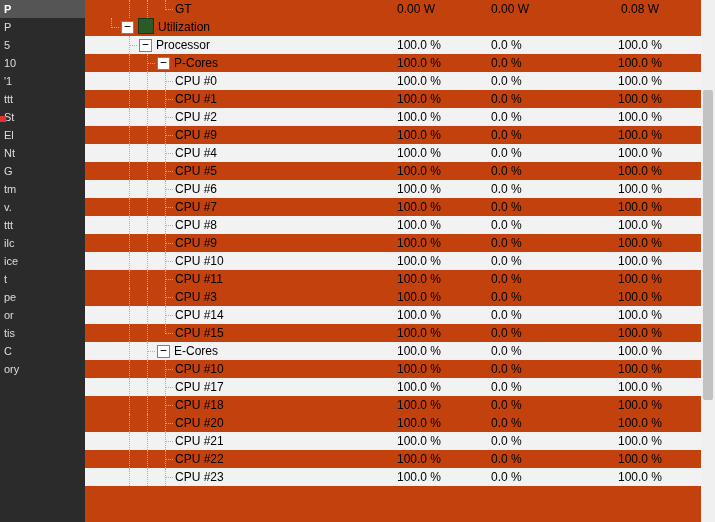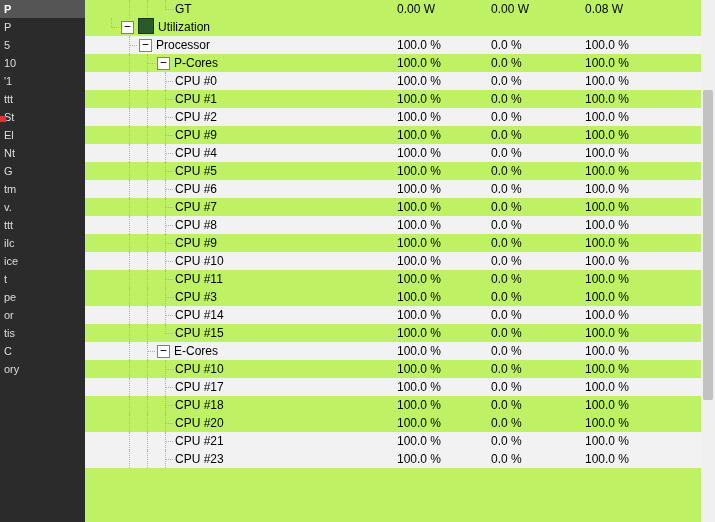--- a/index.html
+++ b/index.html
@@ -4,31 +4,31 @@
 <style>
   html,body{margin:0;padding:0;height:100%;font-family:"Segoe UI",Tahoma,Arial,sans-serif;font-size:12px;color:#000;background:#fff;overflow:hidden}
   .viewport{position:relative;width:715px;height:522px;overflow:hidden;background:#fff}
   
   .left-strip{position:absolute;left:0;top:0;width:85px;height:522px;background:#2b2b2b;color:#ddd;font-size:11px;line-height:18px;overflow:hidden}
   .left-strip .hdr{background:#555;color:#fff;font-weight:bold;padding:0 4px}
   .left-strip .row{padding:0 4px;white-space:nowrap}
   
   .red-dot{position:absolute;left:0;top:116px;width:6px;height:6px;background:#d33}
   
-  .main{position:absolute;left:85px;top:0;right:0;bottom:0;background:#bef264;overflow:hidden}
+  .main{position:absolute;left:85px;top:0;right:0;bottom:0;background:#c2410c;overflow:hidden}
   .scroll-area{position:absolute;left:0;top:0;right:14px;bottom:0;overflow:hidden}
   .scrollbar-track{position:absolute;right:0;top:0;width:14px;height:100%;background:#f0f0f0}
   .scrollbar-thumb{position:absolute;right:2px;top:90px;width:10px;height:310px;background:#c2c2c2;border-radius:2px}
   table.tree{border-collapse:collapse;width:100%}
   table.tree td{height:18px;line-height:18px;vertical-align:middle;white-space:nowrap}
   tr.alt td{background:#f2f2f2}
   td.c0{padding:0 3px 0 0}
   td.c1{width:88px;padding:0 6px 0 0;text-align:left}
   td.c2{width:88px;padding:0 6px 0 0;text-align:left}
-  td.c3{width:110px;padding:0 6px 0 0;text-align:left}
+  td.c3{width:110px;padding:0 6px 0 0;text-align:center}
   
   .guides{display:inline-block;vertical-align:top;height:18px}
   .g{display:inline-block;width:18px;height:18px;position:relative}
   .g.vline::before{content:"";position:absolute;left:8px;top:0;width:0;height:18px;border-left:1px dotted #b0b0b0}
   .g.tee::before{content:"";position:absolute;left:8px;top:0;width:0;height:18px;border-left:1px dotted #b0b0b0}
   .g.tee::after{content:"";position:absolute;left:8px;top:9px;width:8px;height:0;border-top:1px dotted #b0b0b0}
   .g.end::before{content:"";position:absolute;left:8px;top:0;width:0;height:10px;border-left:1px dotted #b0b0b0}
   .g.end::after{content:"";position:absolute;left:8px;top:9px;width:8px;height:0;border-top:1px dotted #b0b0b0}
   .toggle{display:inline-block;width:11px;height:11px;border:1px solid #808080;background:#fff;line-height:9px;text-align:center;font-size:11px;font-family:monospace;margin-right:4px;position:relative;top:-1px;cursor:pointer;user-select:none}
   .toggle::before{content:"−"}
@@ -223,20 +223,26 @@
               <td class="c1">100.0 %</td>
               <td class="c2">0.0 %</td>
               <td class="c3">100.0 %</td>
             </tr>
             <tr class="alt">
               <td class="c0"><span class="guides"><span class="g"></span><span class="g"></span><span class="g vline"></span><span class="g vline"></span><span class="g tee"></span></span><span class="label">CPU #21</span></td>
               <td class="c1">100.0 %</td>
               <td class="c2">0.0 %</td>
               <td class="c3">100.0 %</td>
             </tr>
+            <tr>
+              <td class="c0"><span class="guides"><span class="g"></span><span class="g"></span><span class="g vline"></span><span class="g vline"></span><span class="g tee"></span></span><span class="label">CPU #22</span></td>
+              <td class="c1">100.0 %</td>
+              <td class="c2">0.0 %</td>
+              <td class="c3">100.0 %</td>
+            </tr>
             <tr class="alt">
               <td class="c0"><span class="guides"><span class="g"></span><span class="g"></span><span class="g vline"></span><span class="g vline"></span><span class="g tee"></span></span><span class="label">CPU #23</span></td>
               <td class="c1">100.0 %</td>
               <td class="c2">0.0 %</td>
               <td class="c3">100.0 %</td>
             </tr>
           </tbody>
       </table>
     </div>
     <div class="scrollbar-track">

